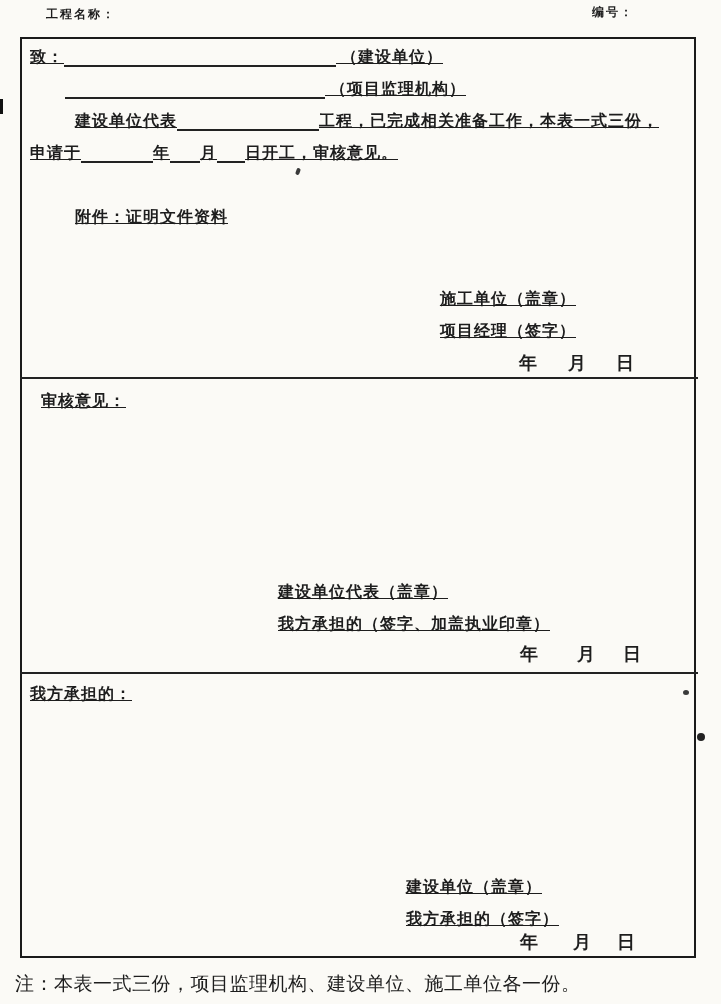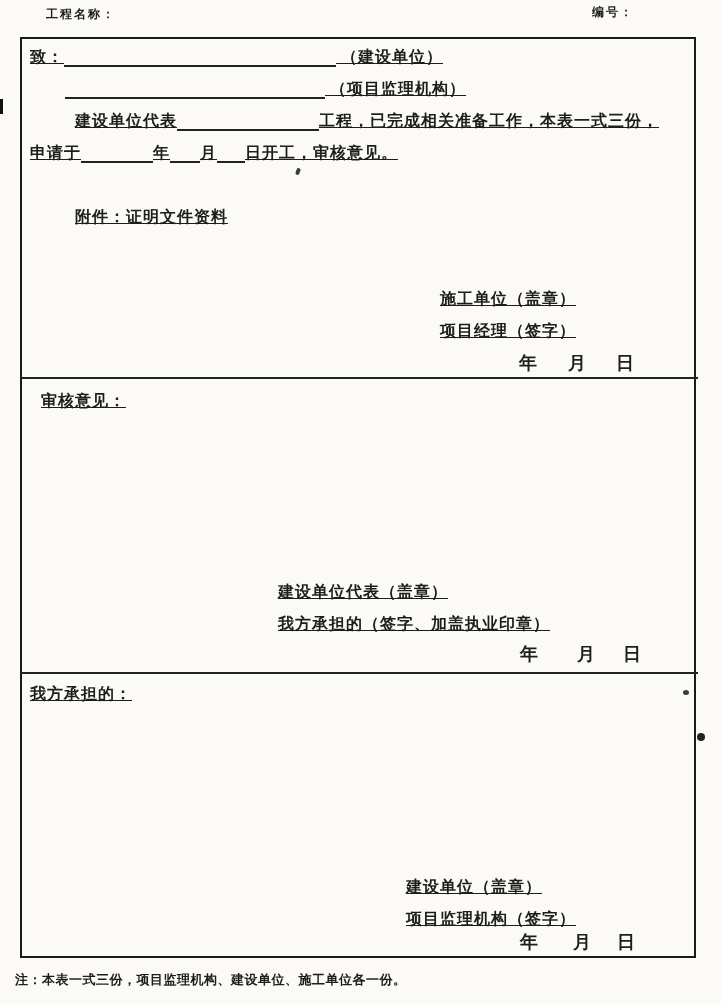--- a/index.html
+++ b/index.html
@@ -54,21 +54,21 @@
   .u-w140 { width: 142px; }
   .u-w72  { width: 72px; }
   .u-w30  { width: 30px; }
   .u-w28  { width: 28px; }
   
   .date-row { position: absolute; height: 20px; }
   .date-row span { position: absolute; top: 0; font-size: 18px; font-weight: 600; }
   .d1 .yy { left: 519px; } .d1 .mm { left: 568px; } .d1 .dd { left: 616px; }
   .d2 .yy { left: 520px; } .d2 .mm { left: 577px; } .d2 .dd { left: 623px; }
   .d3 .yy { left: 520px; } .d3 .mm { left: 573px; } .d3 .dd { left: 617px; }
-  .note-line { font-size: 13px; font-weight: 700; letter-spacing: 0.5px; }
+  .note-line { font-size: 19px; font-weight: 400; letter-spacing: 0.5px; }
   
   .speck { position: absolute; background: #3a3a3a; border-radius: 50%; }
   .spk-tick { left: 296px; top: 168px; width: 4px; height: 7px; transform: rotate(20deg); border-radius: 2px; }
   .spk-dot1 { left: 683px; top: 690px; width: 6px; height: 5px; }
   .spk-dot2 { left: 697px; top: 733px; width: 8px; height: 8px; background: #222; }
   .spk-edge { left: 0; top: 99px; width: 3px; height: 15px; background: #111; border-radius: 0; }
 </style>
 </head>
 <body>
 
@@ -117,21 +117,21 @@
   <span class="yy">年</span>
   <span class="mm">月</span>
   <span class="dd">日</span>
 </div>
 
 <div class="divider divider-2"></div>
 
 <div class="abs txt" style="left:30px; top:684px;">我方承担的：</div>
 
 <div class="abs txt" style="left:406px; top:877px;">建设单位（盖章）</div>
-<div class="abs txt" style="left:406px; top:909px;">项目监理机构（签字）</div>
+<div class="abs txt" style="left:406px; top:909px;">我方承担的（签字）</div>
 
 <div class="date-row d3" style="top:930px;">
   <span class="yy">年</span>
   <span class="mm">月</span>
   <span class="dd">日</span>
 </div>
 
 <div class="abs note-line" style="left:15px; top:971px;">注：本表一式三份，项目监理机构、建设单位、施工单位各一份。</div>
 
 <div class="speck spk-tick"></div>

